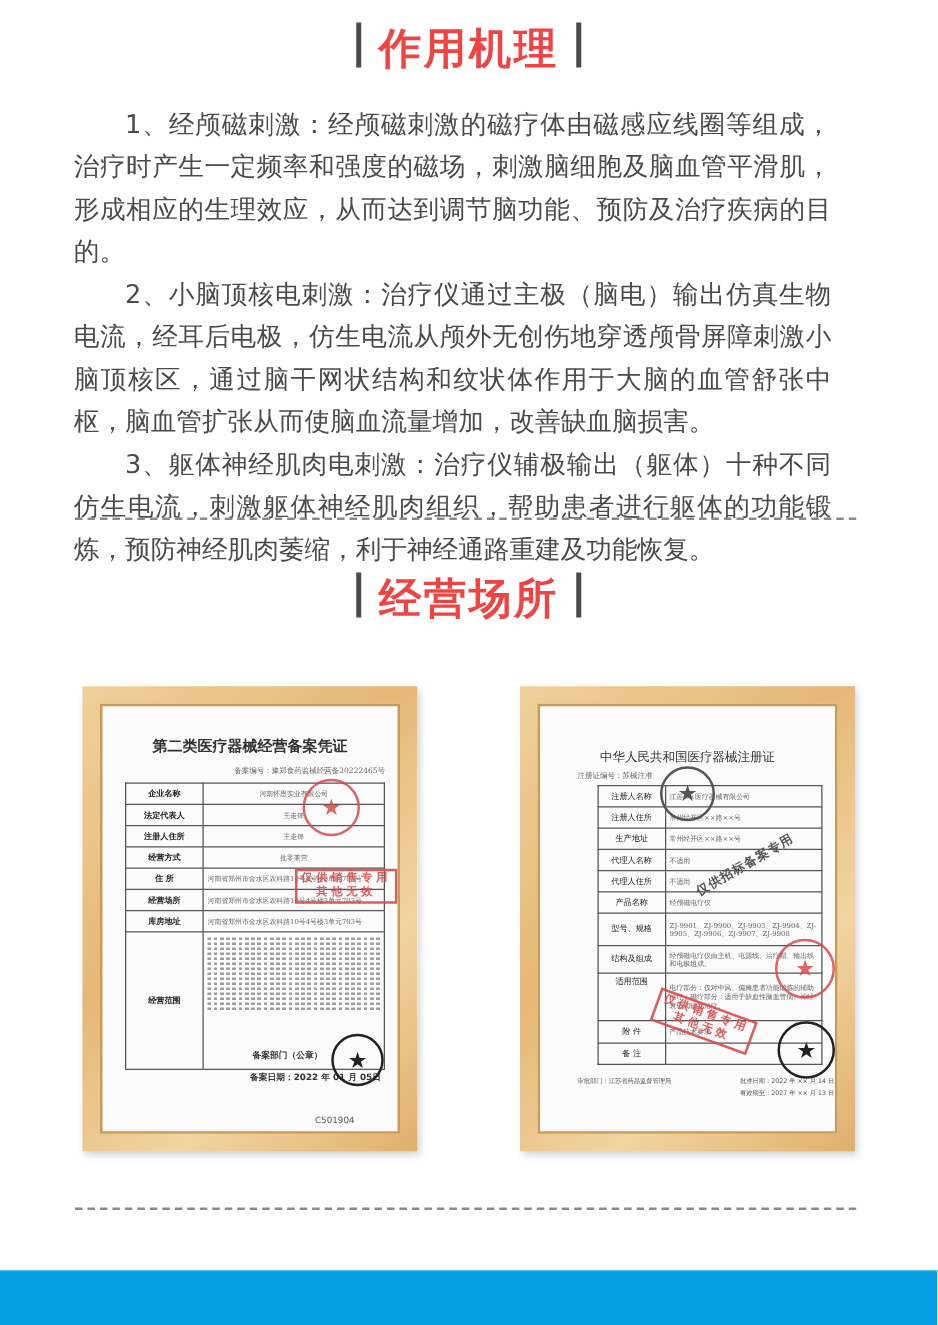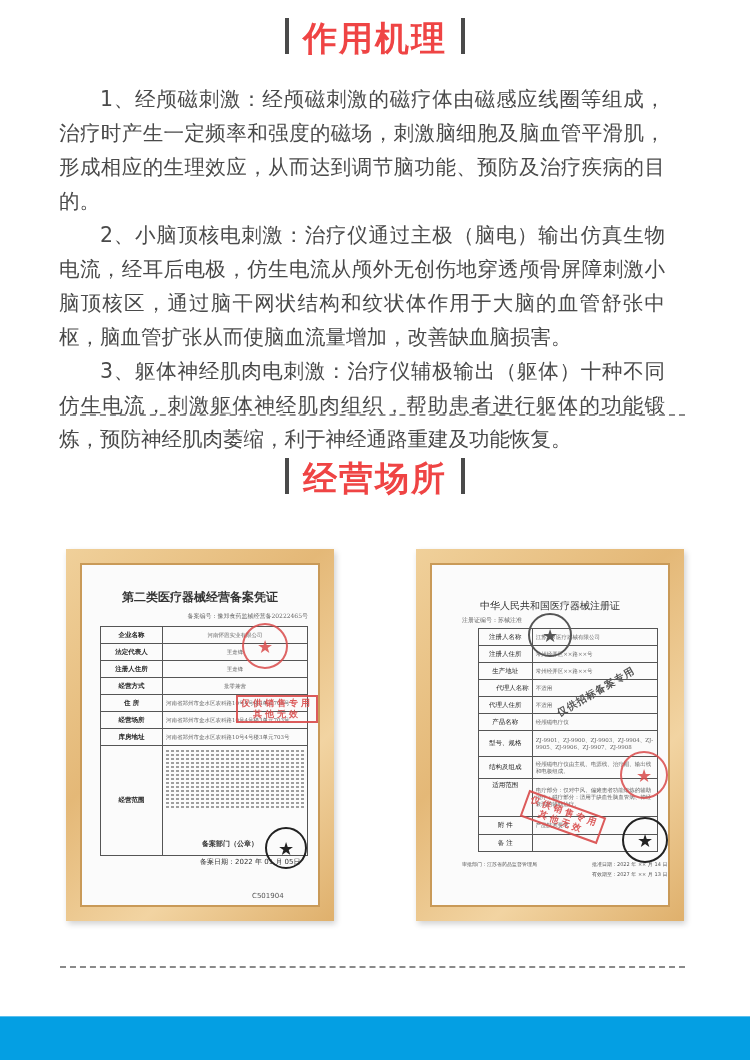--- a/index.html
+++ b/index.html
@@ -132,21 +132,21 @@
                   <div></div>
                   <div></div>
                   <div></div>
                 </div>
           </td>
         </tr>
       </tbody>
         </table>
     </div>
     <div style="position:absolute; left:120px; top:274px; font-size:7px; font-weight:bold; color:#333;">备案部门（公章）</div>
-    <div style="position:absolute; left:118px; top:292px; font-size:7px; font-weight:normal; color:#333;">备案日期：2022 年 01 月 05日</div>
+    <div style="position:absolute; left:118px; top:292px; font-size:7px; font-weight:bold; color:#333;">备案日期：2022 年 01 月 05日</div>
     <div style="position:absolute; left:170px; top:327px; font-size:7px; color:#555;">C501904</div>
     <div class="stamp-red" style="left:160px; top:58px; width:46px; height:46px;">★</div>
     <div class="stamp-black" style="left:183px; top:262px; width:42px; height:42px;">★</div>
     <div class="box-stamp" style="left:154px; top:130px;">
       <div>仅供销售专用</div>
       <div>其他无效</div>
     </div>
   </div>
 </div>
 
@@ -163,21 +163,21 @@
             </tr>
         <tr>
               <td class="k" style="font-weight:normal; height:14px;">注册人住所</td>
               <td class="v">常州经开区××路××号</td>
             </tr>
         <tr>
               <td class="k" style="font-weight:normal; height:14px;">生产地址</td>
               <td class="v">常州经开区××路××号</td>
             </tr>
         <tr>
-              <td class="k" style="font-weight:normal; height:11px;text-align:right;">代理人名称</td>
+              <td class="k" style="font-weight:normal; height:11px;">代理人名称</td>
               <td class="v">不适用</td>
             </tr>
         <tr>
               <td class="k" style="font-weight:normal; height:11px;">代理人住所</td>
               <td class="v">不适用</td>
             </tr>
         <tr>
               <td class="k" style="font-weight:normal; height:14px;">产品名称</td>
               <td class="v">经颅磁电疗仪</td>
             </tr>

